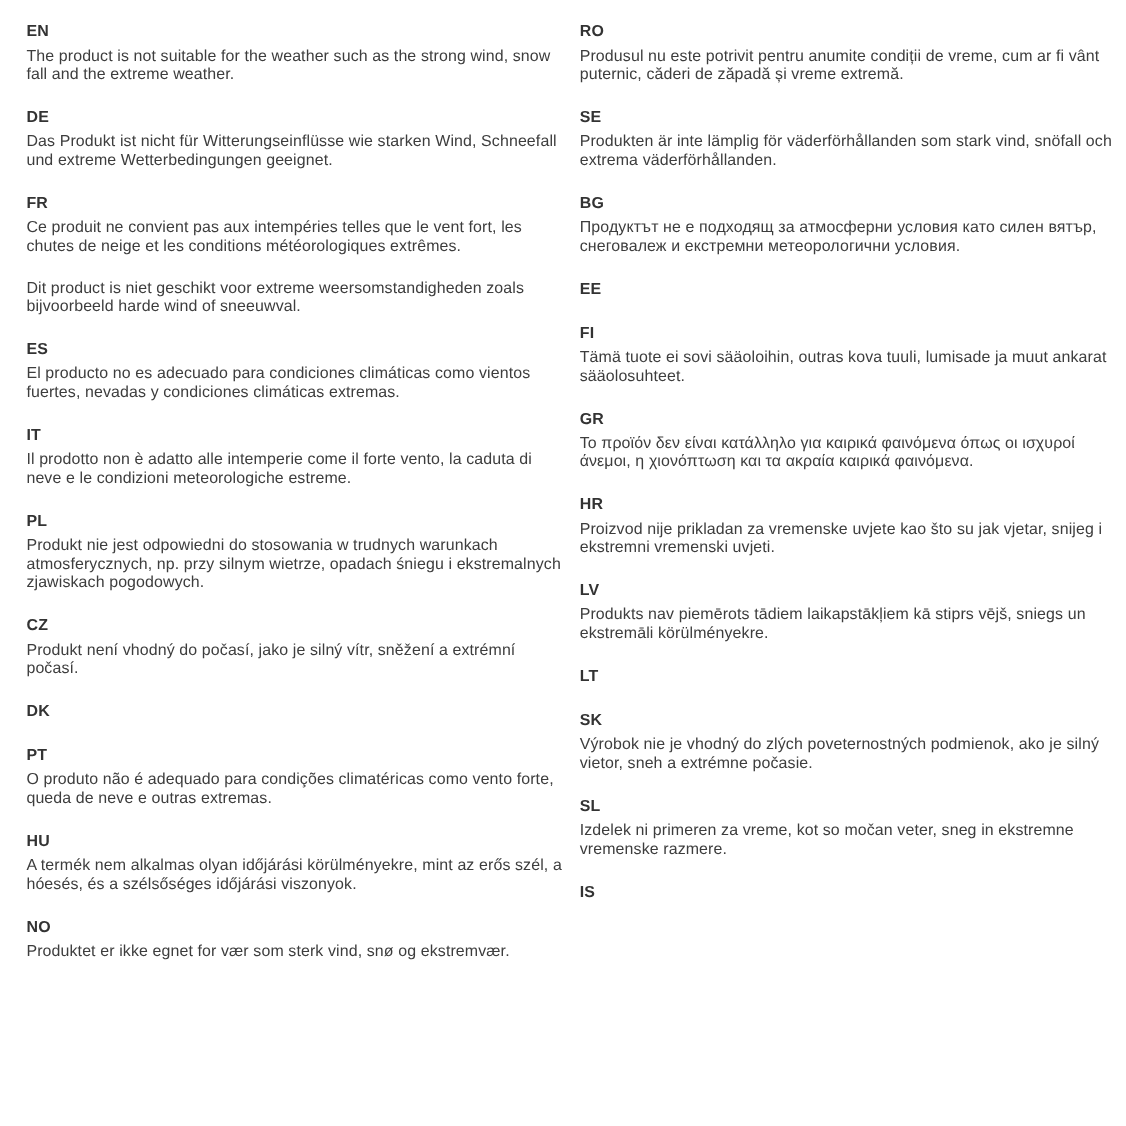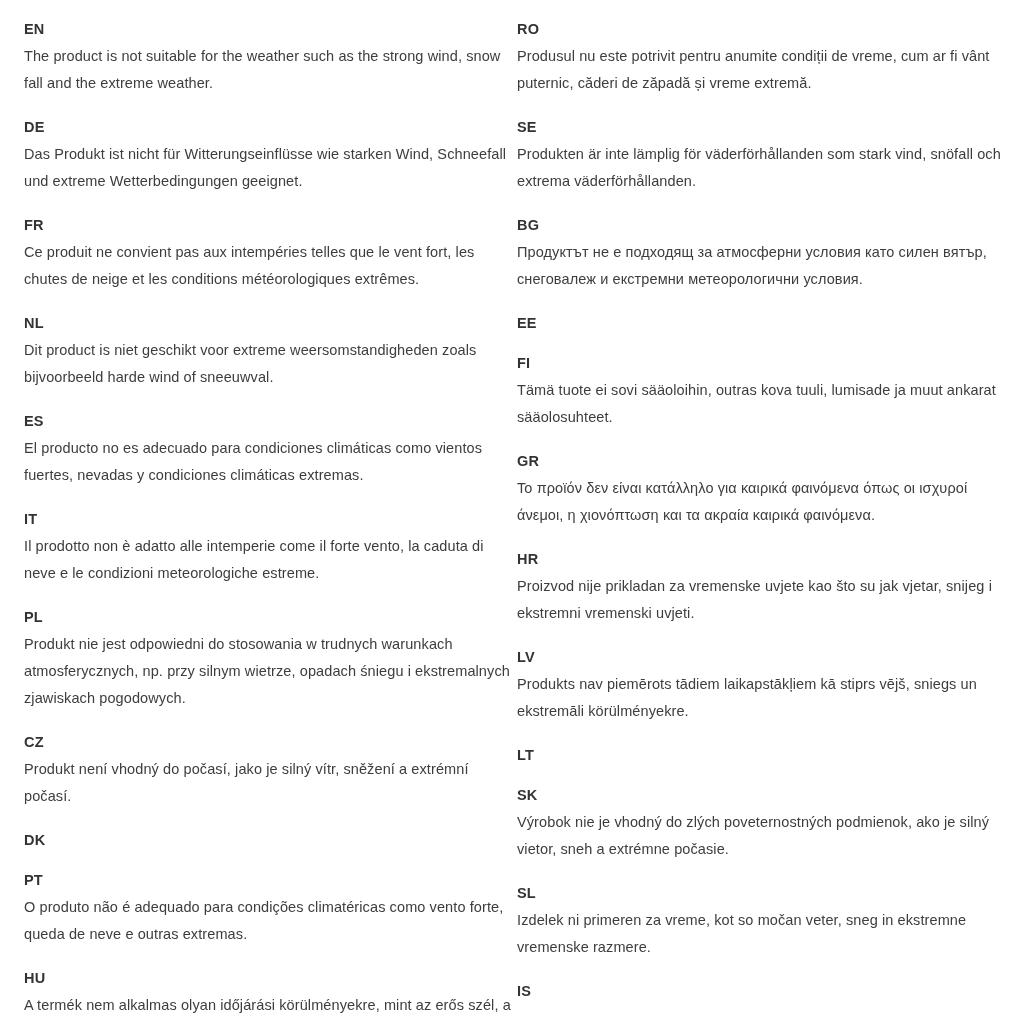--- a/index.html
+++ b/index.html
@@ -9,42 +9,42 @@
     width: 1024px;
     height: 1024px;
     overflow: hidden;
   }
   .page {
     box-sizing: border-box;
     width: 1024px;
     height: 1024px;
     padding: 20px 24px 0 24px;
     display: flex;
-    gap: 4px;
+    gap: 14px;
     font-family: "Liberation Sans", sans-serif;
     color: #3d3d3d;
   }
   .column {
     width: 489px;
     flex: 0 0 489px;
   }
   .lang-block {
     margin-bottom: 21px;
   }
   .lang-code {
     font-weight: bold;
     font-size: 14.5px;
     line-height: 19px;
     color: #333333;
     margin-bottom: 4px;
     letter-spacing: 0.2px;
   }
   .lang-text {
     font-size: 14.5px;
-    line-height: 27px;
+    line-height: 17px;
     color: #3d3d3d;
     letter-spacing: 0.1px;
   }
 </style>
 </head>
 <body>
 
 <div class="page">
   <div class="column" id="col-0">
       <div class="lang-block">
@@ -53,21 +53,20 @@
       </div>
       <div class="lang-block">
         <div class="lang-code">DE</div>
         <div class="lang-text">Das Produkt ist nicht für Witterungseinflüsse wie starken Wind, Schneefall und extreme Wetterbedingungen geeignet.</div>
       </div>
       <div class="lang-block">
         <div class="lang-code">FR</div>
         <div class="lang-text">Ce produit ne convient pas aux intempéries telles que le vent fort, les chutes de neige et les conditions météorologiques extrêmes.</div>
       </div>
       <div class="lang-block">
-        <div class="lang-code">NL</div>
         <div class="lang-text">Dit product is niet geschikt voor extreme weersomstandigheden zoals bijvoorbeeld harde wind of sneeuwval.</div>
       </div>
       <div class="lang-block">
         <div class="lang-code">ES</div>
         <div class="lang-text">El producto no es adecuado para condiciones climáticas como vientos fuertes, nevadas y condiciones climáticas extremas.</div>
       </div>
       <div class="lang-block">
         <div class="lang-code">IT</div>
         <div class="lang-text">Il prodotto non è adatto alle intemperie come il forte vento, la caduta di neve e le condizioni meteorologiche estreme.</div>
       </div>

